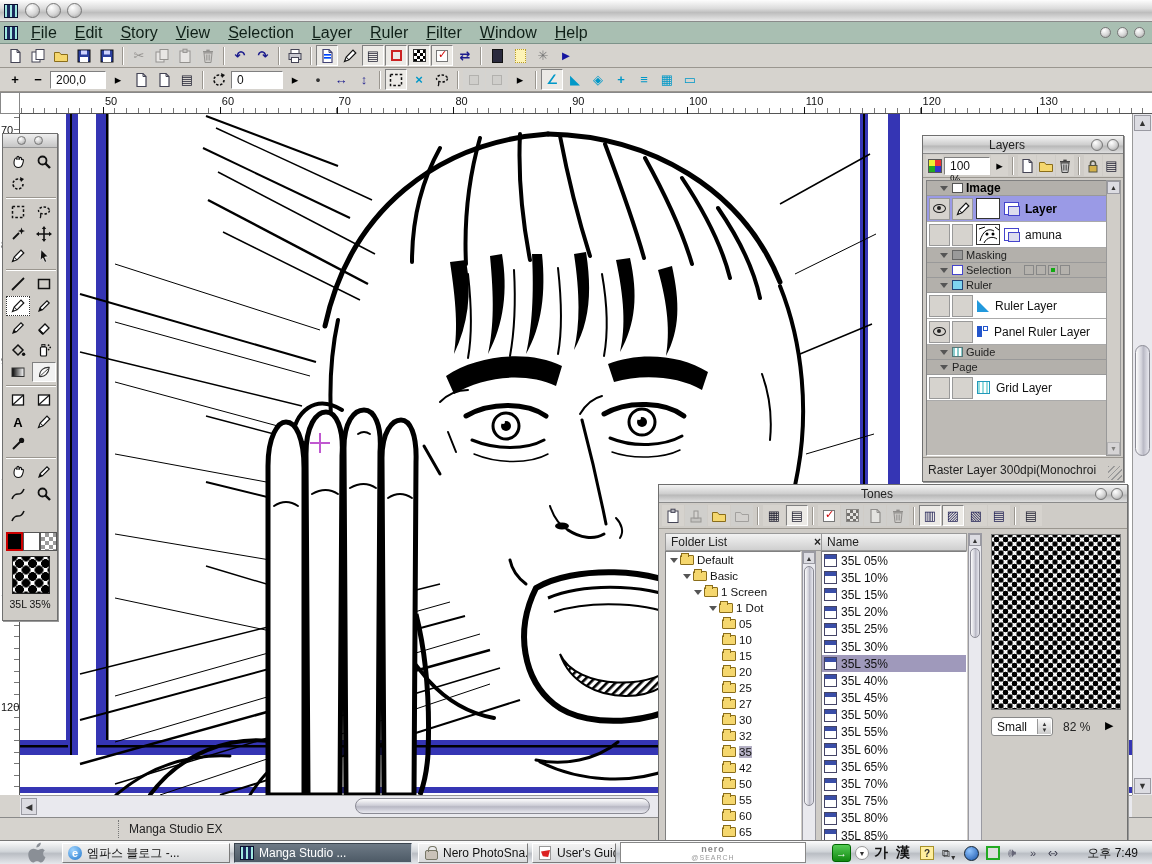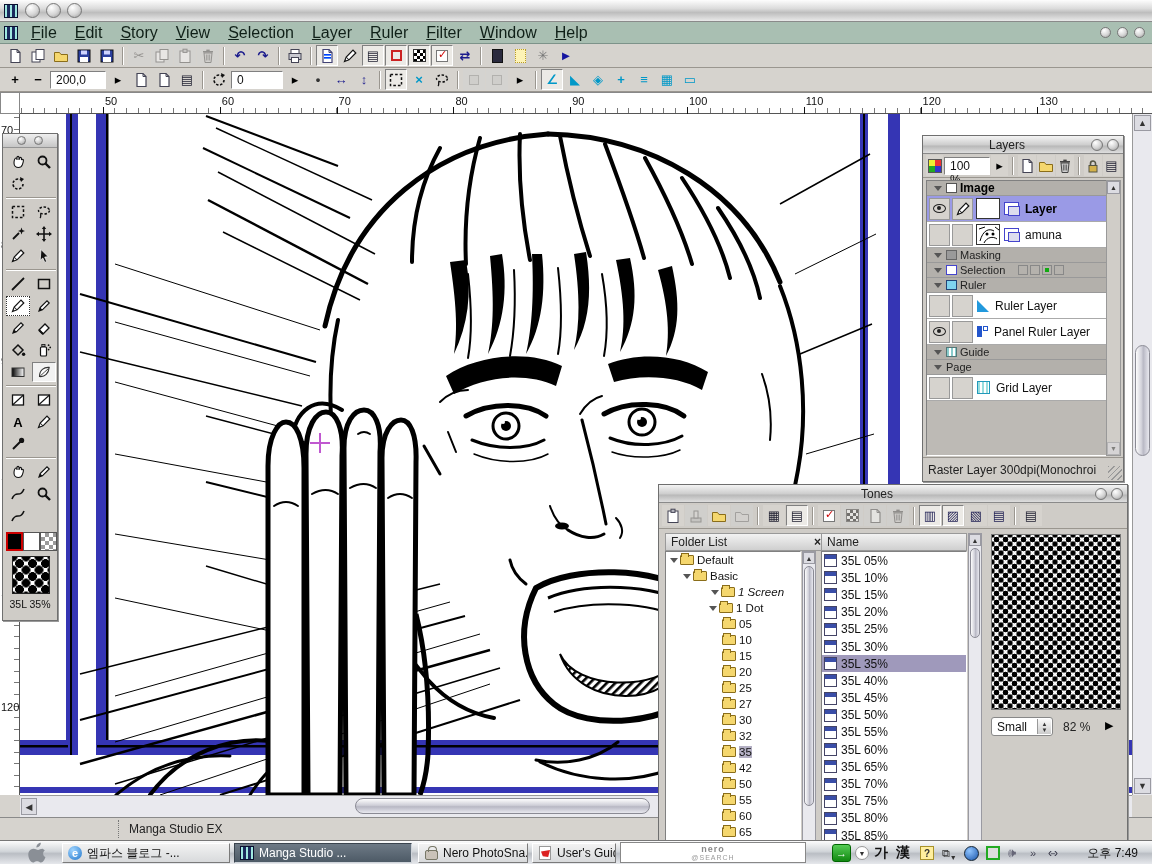--- a/index.html
+++ b/index.html
@@ -104,21 +104,21 @@
     background-size:13px 13px;background-position:0 0,6.5px 6.5px;}
   .tonelabel{position:absolute;width:100%;text-align:center;font-size:10.5px;color:#111;}
 
   
   #layerspal{left:922px;top:135px;width:202px;height:347px;}
   .lp-toolbar{height:24px;display:flex;align-items:center;padding:0 3px;gap:1px;border-bottom:1px solid #9a968f;}
   .lp-rows{position:absolute;left:3px;top:44px;width:184px;height:276px;background:#bdbab5;
     border:1px solid;border-color:#808080 #fff #fff #808080;overflow:hidden;}
   .lp-scroll{position:absolute;right:2px;top:44px;width:15px;height:276px;background:#d0cdc8;border:1px solid #999;}
   .lrow-sec{height:15px;background:#b3b0ab;border-bottom:1px solid #999;display:flex;align-items:center;
-    font-size:11px;color:#222;gap:3px;padding-left:6px;}
+    font-size:11px;color:#222;gap:3px;padding-left:12px;}
   .lrow-sec .tri{width:0;height:0;border-left:4px solid transparent;border-right:4px solid transparent;
     border-top:5px solid #555;margin:0 1px;}
   .lrow-sec.boldsec{font-weight:bold;font-size:12px;color:#000;}
   .lrow{height:26px;background:#fff;border-bottom:1px solid #aaa;display:flex;align-items:center;}
   .lrow.sel{background:#9a9ae6;}
   .lcell{width:21px;height:22px;border:1px solid #999;background:#d6d3ce;margin-left:2px;
     display:flex;align-items:center;justify-content:center;}
   .lthumb{width:24px;height:21px;border:1px solid #333;background:#fff;margin-left:3px;overflow:hidden;}
   .ltype{width:15px;height:13px;border:1px solid #44c;background:#fff;position:relative;margin-left:4px;}
   .ltype::after{content:"";position:absolute;left:3px;top:3px;width:10px;height:8px;border:1px solid #44c;background:#dde;}
@@ -1136,21 +1136,21 @@
         <div class="frow" style="padding-left: 4px;">
           <div class="tri"></div>
           <div class="foldico"></div>
           <span class="flabel">Default</span>
         </div>
         <div class="frow" style="padding-left: 17px;">
           <div class="tri"></div>
           <div class="foldico"></div>
           <span class="flabel">Basic</span>
         </div>
-        <div class="frow" style="padding-left: 45px; font-style: italic;">
+        <div class="frow" style="padding-left: 28px;">
           <div class="tri"></div>
           <div class="foldico"></div>
           <span class="flabel">1 Screen</span>
         </div>
         <div class="frow" style="padding-left: 43px;">
           <div class="tri"></div>
           <div class="foldico"></div>
           <span class="flabel">1 Dot</span>
         </div>
         <div class="frow" style="padding-left: 56px;">

